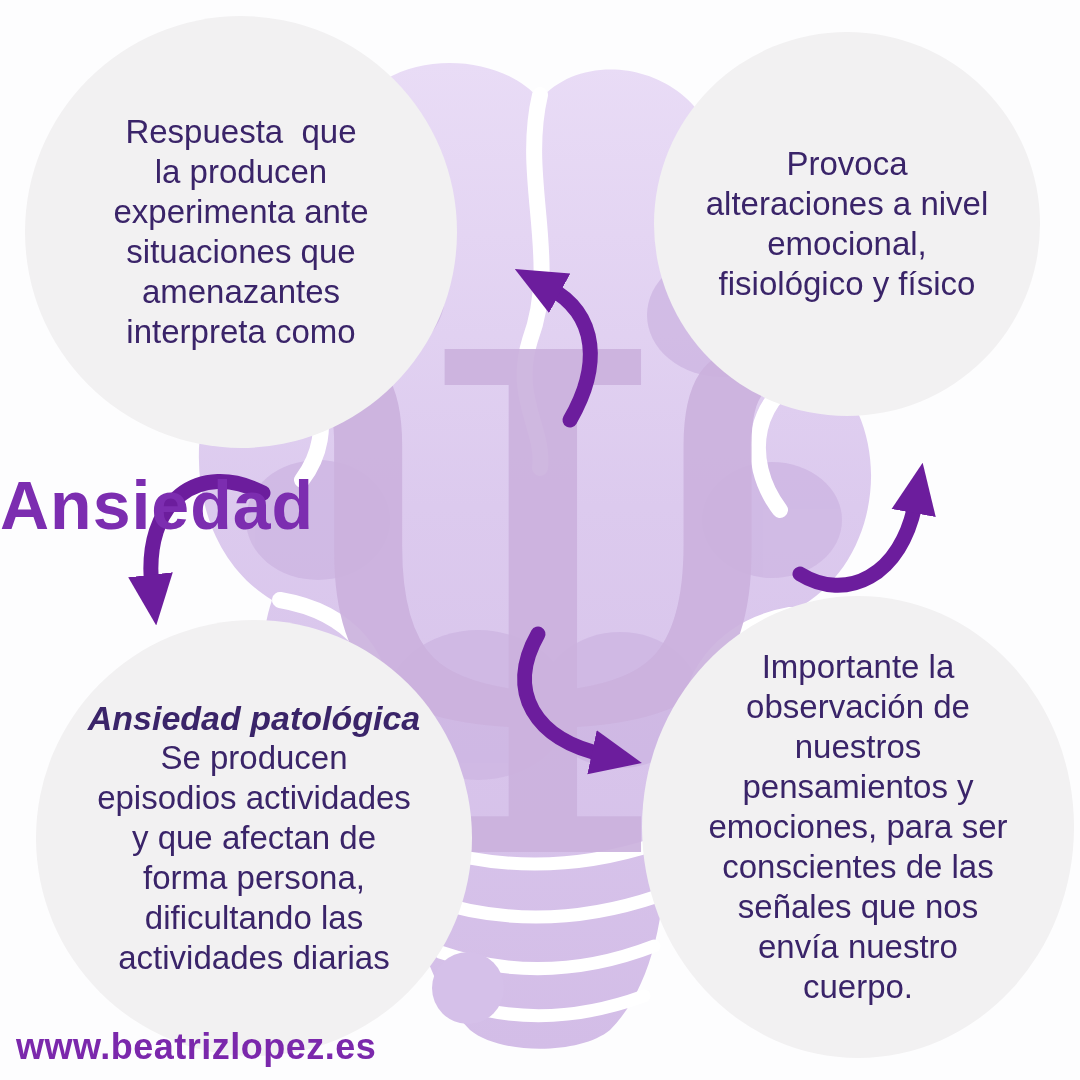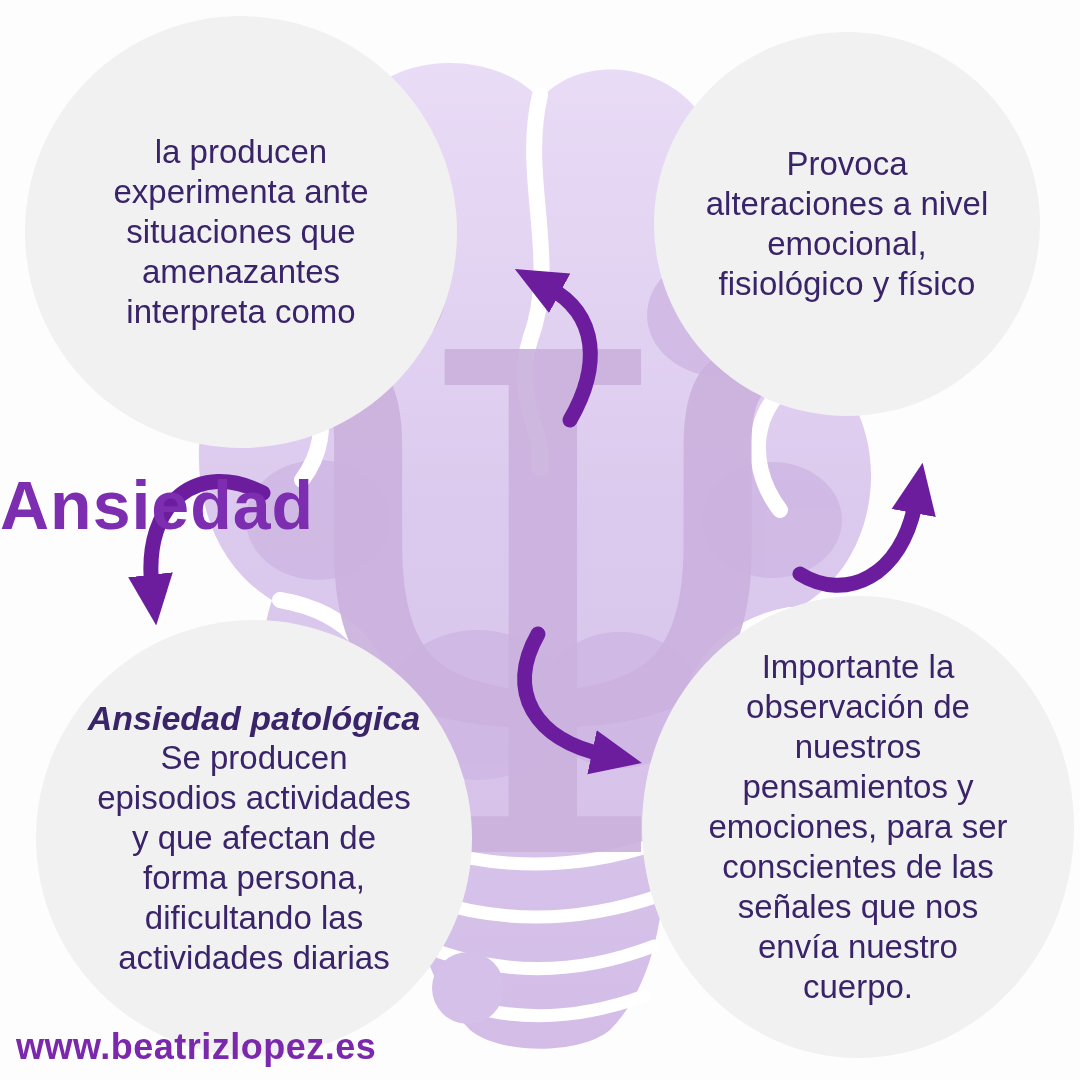--- a/index.html
+++ b/index.html
@@ -98,21 +98,21 @@
         <path d="M 455 1002 Q 545 1032 644 996"></path>
       </g>
 
       <circle cx="468" cy="988" r="36" fill="var(--brain-mid,#d5c0e9)"></circle>
     </g>
 
     <text x="540" y="852" text-anchor="middle" font-family="DejaVu Serif, serif" font-size="690" fill="var(--psi-color,#ccb2de)" opacity="0.92">Ψ</text>
   </svg>
 
   <div class="bubble bubble-tl">
-    <div class="lines"><div>la producen</div><div>experimenta ante</div><div>situaciones que</div><div>amenazantes</div><div>interpreta como</div></div>
+    <div class="lines"><div>Respuesta  que</div><div>la producen</div><div>experimenta ante</div><div>situaciones que</div><div>amenazantes</div><div>interpreta como</div></div>
   </div>
 
   <div class="bubble bubble-tr">
     <div class="lines"><div>Provoca</div><div>alteraciones a nivel</div><div>emocional,</div><div>fisiológico y físico</div></div>
   </div>
 
   <div class="bubble bubble-bl">
     <div>
       <div class="heading">Ansiedad patológica</div>
       <div class="lines"><div>Se producen</div><div>episodios actividades</div><div>y que afectan de</div><div>forma persona,</div><div>dificultando las</div><div>actividades diarias</div></div>

